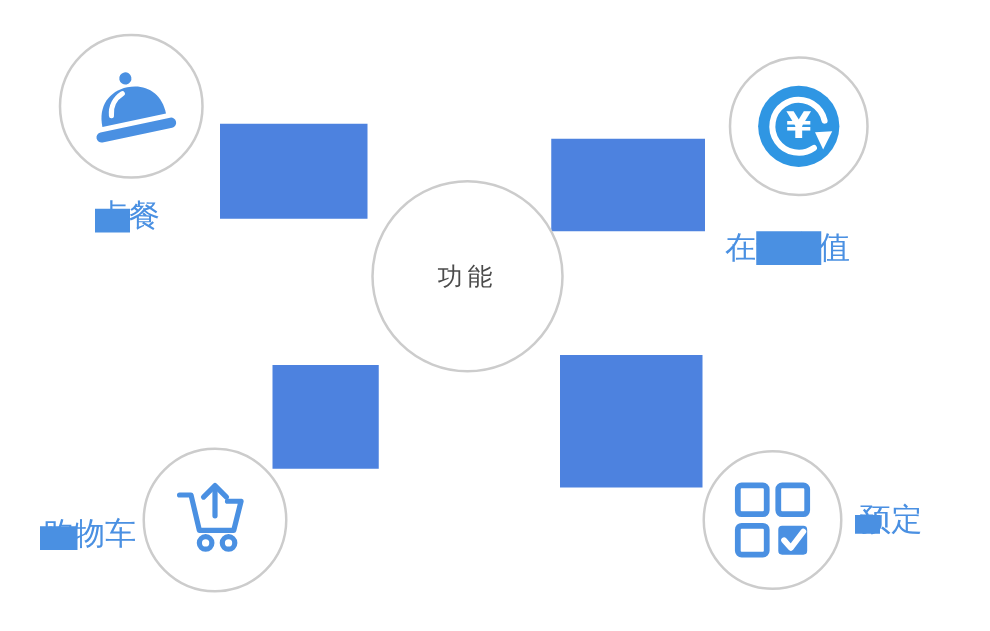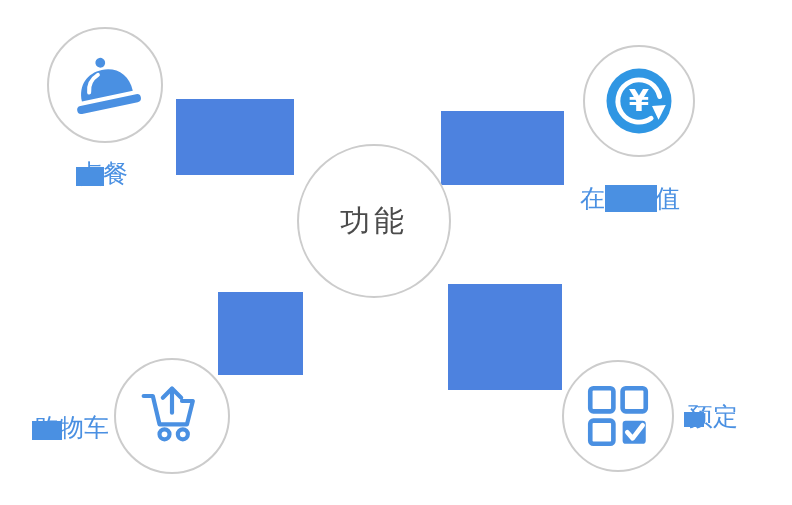--- a/index.html
+++ b/index.html
@@ -15,21 +15,21 @@
   .block-tl{left:176px;top:99px;width:118px;height:76px;}
   .block-tr{left:441px;top:111px;width:123px;height:74px;}
   .block-bl{left:218px;top:292px;width:85px;height:83px;}
   .block-br{left:448px;top:284px;width:114px;height:106px;}
 
   
   .center-circle{
     position:absolute;left:297px;top:144px;width:150px;height:150px;
     border-radius:50%;background:#ffffff;border:2px solid #cccccc;
     display:flex;align-items:center;justify-content:center;
-    font-size:30px;color:#4b4b4b;letter-spacing:4px;
+    font-size:20px;color:#4b4b4b;letter-spacing:4px;
   }
 
   
   .icon-circle{
     position:absolute;border-radius:50%;background:#ffffff;border:2px solid #cccccc;
     display:flex;align-items:center;justify-content:center;
   }
   .circle-tl{left:47px;top:27px;width:112px;height:112px;}
   .circle-tr{left:583px;top:45px;width:108px;height:108px;}
   .circle-bl{left:114px;top:358px;width:112px;height:112px;}

